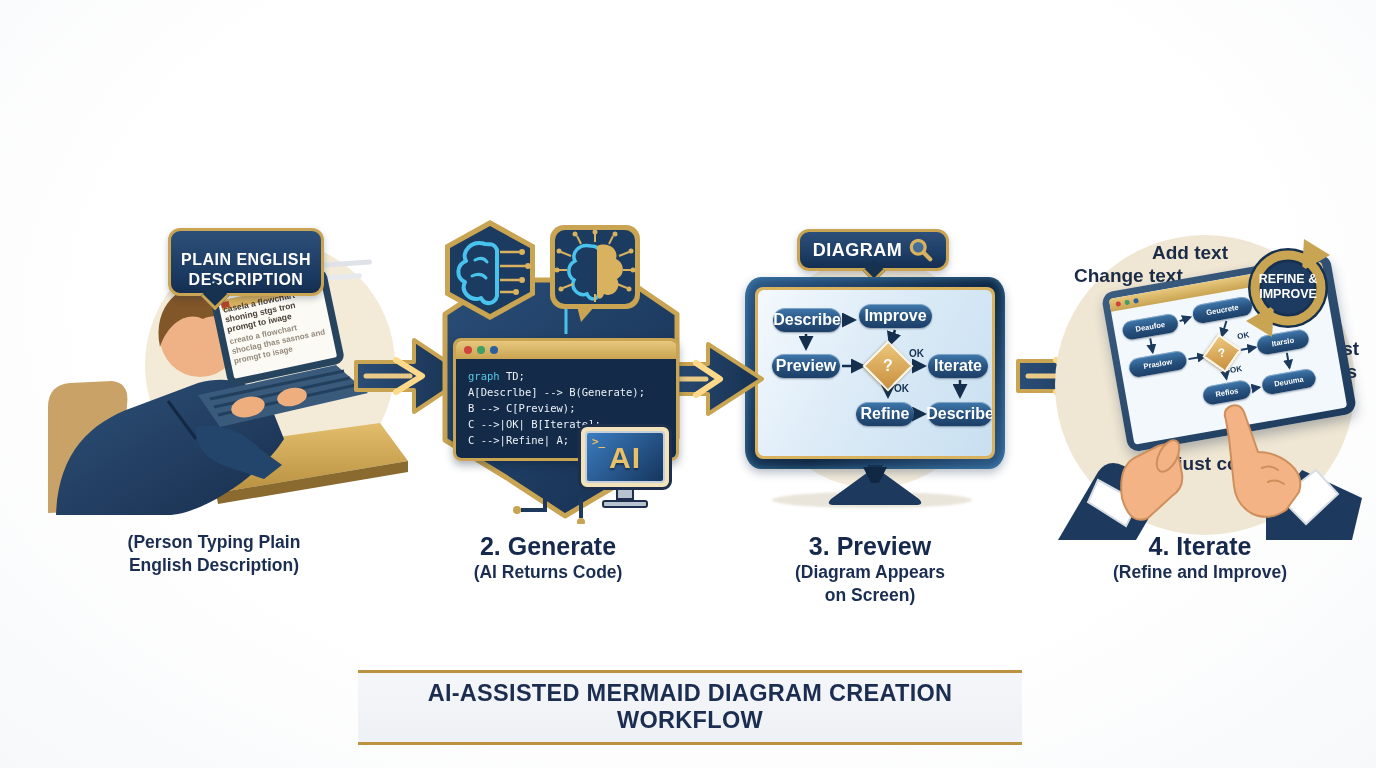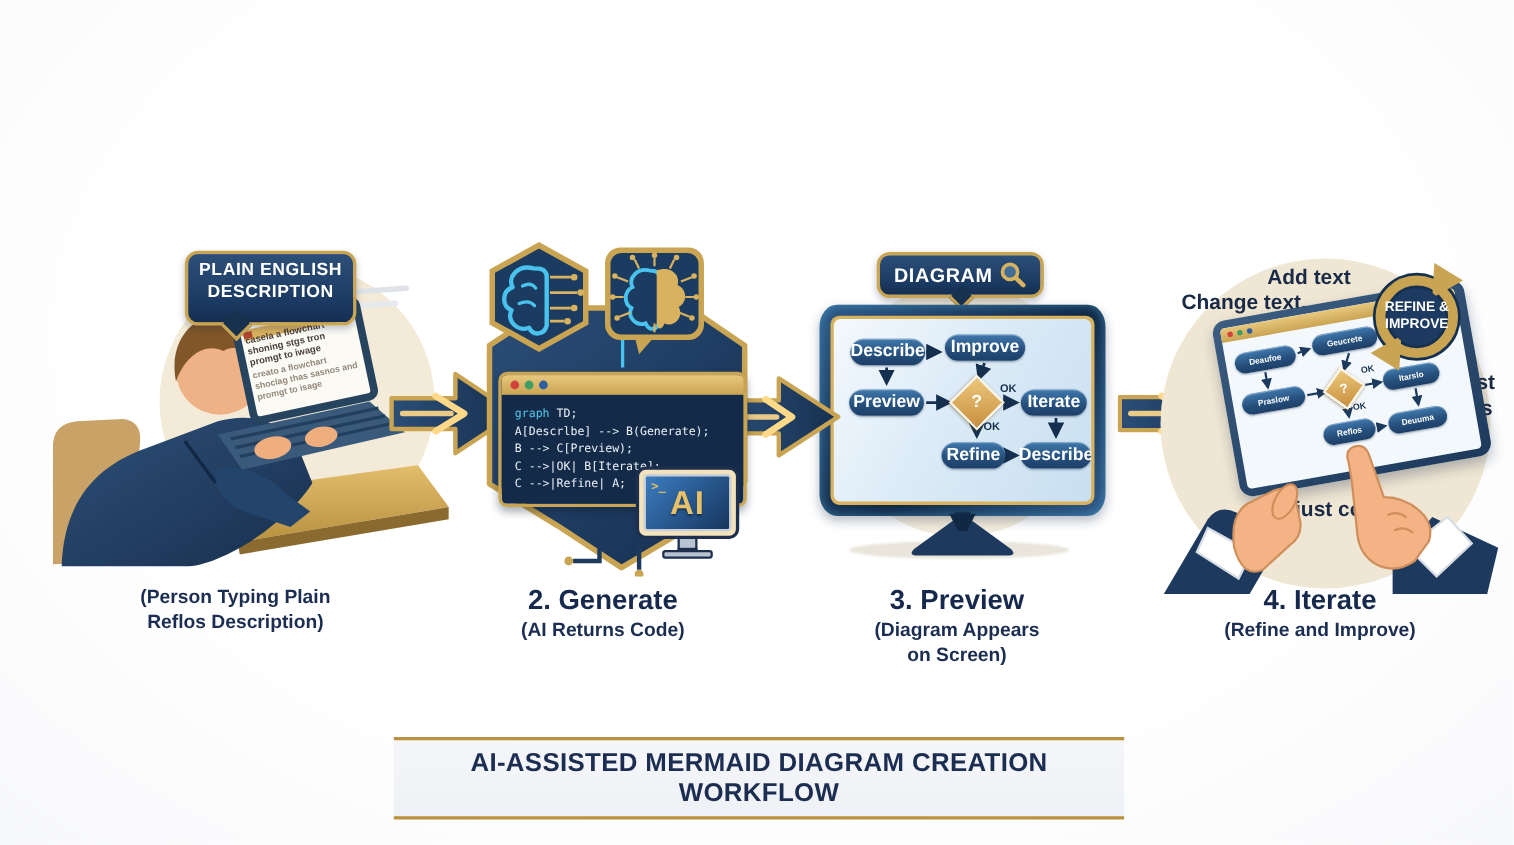--- a/index.html
+++ b/index.html
@@ -126,21 +126,21 @@
   </g>
   <ellipse cx="200" cy="182" rx="17" ry="10" fill="#efae7d" transform="rotate(-12 200 182)"></ellipse>
   <ellipse cx="244" cy="172" rx="15" ry="9" fill="#efae7d" transform="rotate(-12 244 172)"></ellipse>
 </svg>
 
 <div class="abs" style="left:222px; top:305px; width:96px; transform:rotate(-12deg); transform-origin:top left;">
   <div style="font-size:8.5px; font-weight:800; color:#4a4039; line-height:10px;">casela a flowchart shoning stgs tron promgt to iwage</div>
   <div style="font-size:8px; font-weight:600; color:#948a7d; line-height:10px; margin-top:3px;">creato a flowchart shoclag thas sasnos and promgt to isage</div>
 </div>
 
-<div class="bubble" style="left:168px; top:228px; width:156px; height:68px; padding-top:5px;">
+<div class="bubble" style="left:168px; top:228px; width:156px; height:68px; padding-top:19px;">
   <div class="bubble-line">PLAIN ENGLISH</div>
   <div class="bubble-line">DESCRIPTION</div>
   <div class="tail" style="left:34px;"></div>
 </div>
 
 <svg class="flow-arrow" style="left:352px; top:330px;" width="122" height="92" viewBox="0 0 122 92">
   <defs>
     <linearGradient id="arrGradA" x1="0" y1="0" x2="1" y2="0">
       <stop offset="0" stop-color="#2b4e77"></stop>
         <stop offset="1" stop-color="#16304f"></stop>
@@ -393,21 +393,21 @@
   <ellipse cx="128" cy="226" rx="9" ry="17" fill="#f3b384" stroke="#cf8f5c" stroke-width="2" transform="rotate(28 128 226)"></ellipse>
 
   <path d="M226 310 L312 310 L322 268 L262 240 L226 284 Z" fill="#1d3a5e"></path>
   <path d="M240 268 L276 240 L298 264 L266 294 Z" fill="#ffffff" stroke="#d8dde4" stroke-width="2"></path>
   <path d="M186 190 Q182 180 191 176 Q200 173 204 182 L218 222 Q236 222 250 234 Q264 246 259 262 L246 280 Q228 292 211 283 Q196 274 194 256 L189 208 Z" fill="#f3b384" stroke="#cf8f5c" stroke-width="2"></path>
   <path d="M222 238 Q230 234 238 240 M228 252 Q236 248 244 254" fill="none" stroke="#cf8f5c" stroke-width="2" stroke-linecap="round"></path>
 </svg>
 
 <div class="step-col" style="left:54px; top:531px;">
   <div class="step-cap">(Person Typing Plain</div>
-  <div class="step-cap">Reflos Description)</div>
+  <div class="step-cap">English Description)</div>
 </div>
 <div class="step-col" style="left:388px; top:531px;">
   <div class="step-title">2. Generate</div>
   <div class="step-cap">(AI Returns Code)</div>
 </div>
 <div class="step-col" style="left:710px; top:531px;">
   <div class="step-title">3. Preview</div>
   <div class="step-cap">(Diagram Appears</div>
   <div class="step-cap">on Screen)</div>
 </div>

